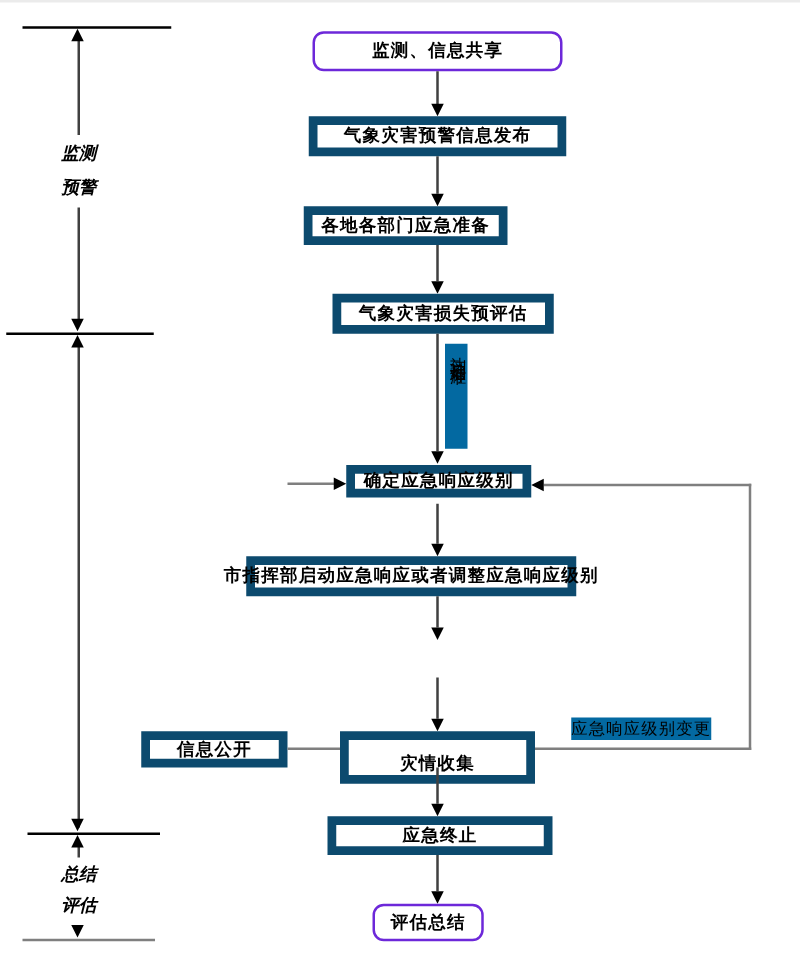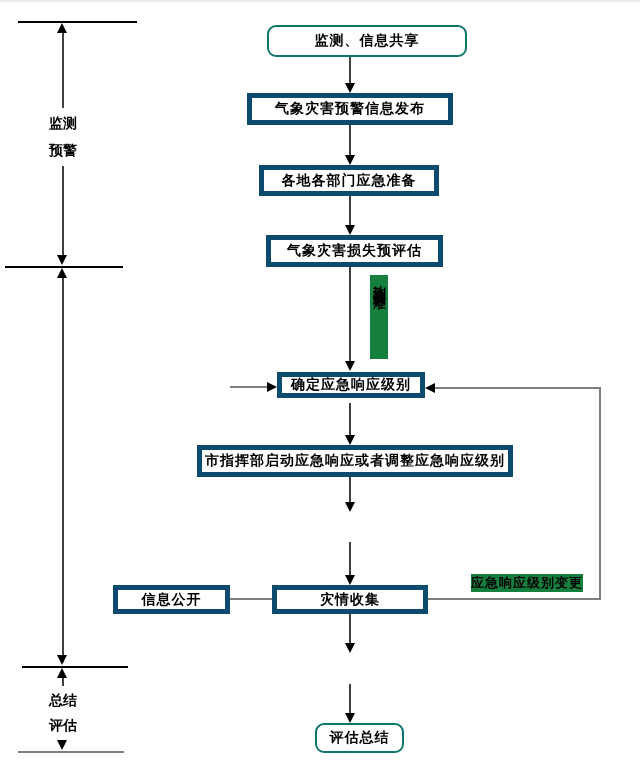--- a/index.html
+++ b/index.html
@@ -7,64 +7,63 @@
     position: relative;
     width: 640px;
     height: 766px;
     background: #ffffff;
     font-family: "DejaVu Sans", "Liberation Sans", sans-serif;
     color: #000;
     overflow: hidden;
   }
   .box {
     position: absolute;
-    border: 5px solid #0c4a6e;
+    border: 7px solid #0c4a6e;
     background: #fff;
     display: flex;
     align-items: center;
     justify-content: center;
     font-size: 14px;
     font-weight: 600;
     letter-spacing: 1px;
     box-sizing: border-box;
     text-align: center;
     white-space: nowrap;
   }
   .rounded {
-    border: 2px solid #0f766e;
+    border: 2px solid #6d28d9;
     border-radius: 9px;
-    margin-left: 17px;
   }
   .hline { position: absolute; height: 2px; background: #000; }
   .vline { position: absolute; width: 2px; background: #404040; }
   .gray { background: #7f7f7f; }
   .ah { position: absolute; width: 0; height: 0; }
   .ah-down  { border-left: 5px solid transparent; border-right: 5px solid transparent; border-top: 10px solid #000; }
   .ah-up    { border-left: 5px solid transparent; border-right: 5px solid transparent; border-bottom: 10px solid #000; }
   .ah-right { border-top: 5px solid transparent; border-bottom: 5px solid transparent; border-left: 10px solid #000; }
   .ah-left  { border-top: 5px solid transparent; border-bottom: 5px solid transparent; border-right: 10px solid #000; }
   .phase-label {
     position: absolute;
     width: 54px;
     text-align: center;
     font-size: 14px;
     font-weight: 600;
     line-height: 27px;
     background: #fff;
     padding: 2px 0;
+    font-style: italic;
   }
   .phase-label span { display: block; }
   .edge-label {
     position: absolute;
     font-size: 13px;
-    font-weight: 700;
+    font-weight: 400;
     letter-spacing: 1px;
-    background: #15803d;
+    background: #0369a1;
     white-space: nowrap;
-    margin-left: 14px;
   }
   .vertical-text {
     writing-mode: vertical-rl;
     text-orientation: upright;
     letter-spacing: 2px;
   }
   .page-bottom-line { position: absolute; left: 0; top: 761; width: 640px; height: 2px; background: #ebebeb; }
 </style>
 </head>
 <body>
@@ -100,67 +99,70 @@
   </div>
   <div class="vline" style="left:349px; top:57px; height:27px;"></div>
   <div class="ah ah-down" style="left:345px; top:83px;"></div>
 
   <div class="box" style="left:247px; top:93px; width:206px; height:32px;">
     <span>气象灾害预警信息发布</span>
   </div>
   <div class="vline" style="left:349px; top:125px; height:30px;"></div>
   <div class="ah ah-down" style="left:345px; top:155px;"></div>
 
-  <div class="box" style="left:259px; top:165px; width:180px; height:31px;">
+  <div class="box" style="left:243px; top:165px; width:163px; height:31px;">
     <span>各地各部门应急准备</span>
   </div>
   <div class="vline" style="left:349px; top:196px; height:29px;"></div>
   <div class="ah ah-down" style="left:345px; top:225px;"></div>
 
   <div class="box" style="left:266px; top:235px; width:177px; height:32px;">
     <span>气象灾害损失预评估</span>
   </div>
   <div class="vline" style="left:349px; top:267px; height:94px;"></div>
   <div class="ah ah-down" style="left:345px; top:361px;"></div>
   <div class="edge-label vertical-text" style="left:356px; top:275px; height:84px;">达到启动标准</div>
 
   <div class="box" style="left:277px; top:372px; width:148px; height:26px;">
     <span>确定应急响应级别</span>
   </div>
   <div class="hline gray" style="left:230px; top:386px; width:38px;"></div>
   <div class="ah ah-right" style="left:267px; top:382px;"></div>
   <div class="vline" style="left:349px; top:403px; height:32px;"></div>
   <div class="ah ah-down" style="left:345px; top:435px;"></div>
 
-  <div class="box" style="left:197px; top:445px; width:316px; height:32px;">
+  <div class="box" style="left:197px; top:445px; width:264px; height:32px;">
     <span>市指挥部启动应急响应或者调整应急响应级别</span>
   </div>
   <div class="vline" style="left:349px; top:477px; height:25px;"></div>
   <div class="ah ah-down" style="left:345px; top:502px;"></div>
 
   <div class="vline" style="left:349px; top:542px; height:33px;"></div>
   <div class="ah ah-down" style="left:345px; top:575px;"></div>
 
-  <div class="box" style="left:272px; top:585px; width:156px; height:29px;">
+  <div class="box" style="left:272px; top:585px; width:156px; height:42px;align-items:flex-end;">
     <span>灾情收集</span>
   </div>
   <div class="box" style="left:113px; top:585px; width:117px; height:29px;">
     <span>信息公开</span>
   </div>
   <div class="hline gray" style="left:230px; top:598px; width:42px;"></div>
 
   <div class="hline gray" style="left:428px; top:598px; width:173px;"></div>
   <div class="vline gray" style="left:599px; top:387px; height:213px;"></div>
   <div class="hline gray" style="left:435px; top:387px; width:166px;"></div>
   <div class="ah ah-left" style="left:425px; top:383px;"></div>
   <div class="edge-label" style="left:457px; top:574px;">应急响应级别变更</div>
 
   <div class="vline" style="left:349px; top:614px; height:29px;"></div>
   <div class="ah ah-down" style="left:345px; top:643px;"></div>
 
+  <div class="box" style="left:262px; top:653px; width:180px; height:31px;">
+    <span>应急终止</span>
+  </div>
   <div class="vline" style="left:349px; top:684px; height:29px;"></div>
   <div class="ah ah-down" style="left:345px; top:713px;"></div>
 
   <div class="box rounded" style="left:298px; top:723px; width:89px; height:30px;">
     <span>评估总结</span>
   </div>
 
   <div class="page-bottom-line"></div>
 </div>
 

